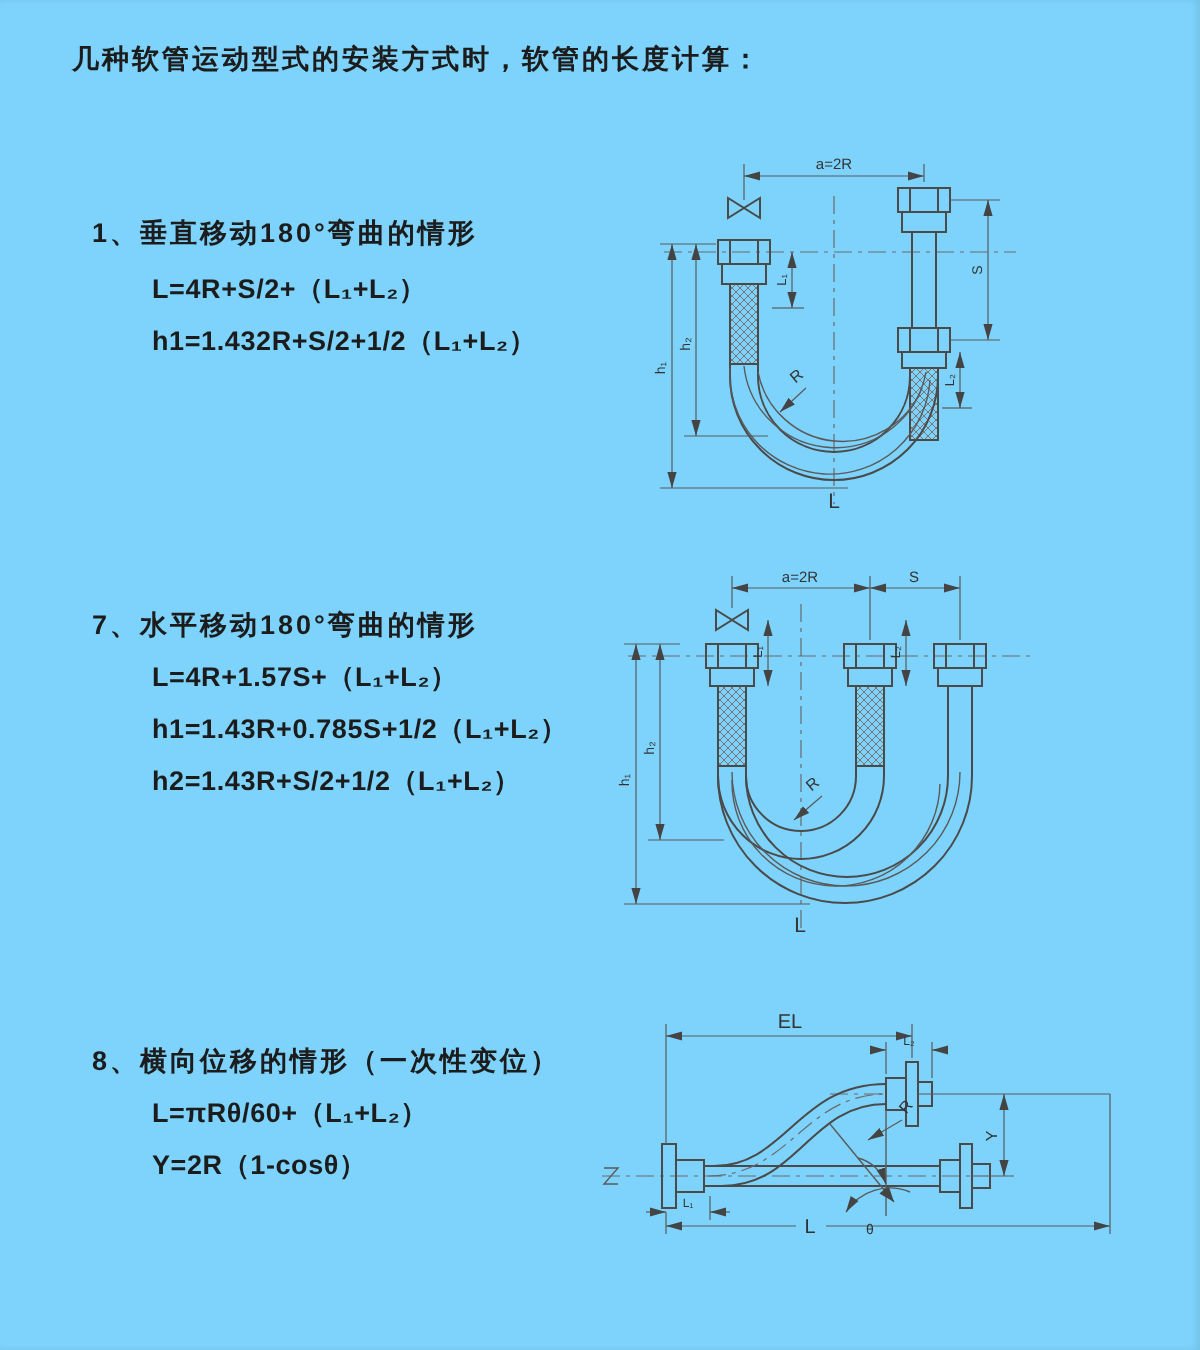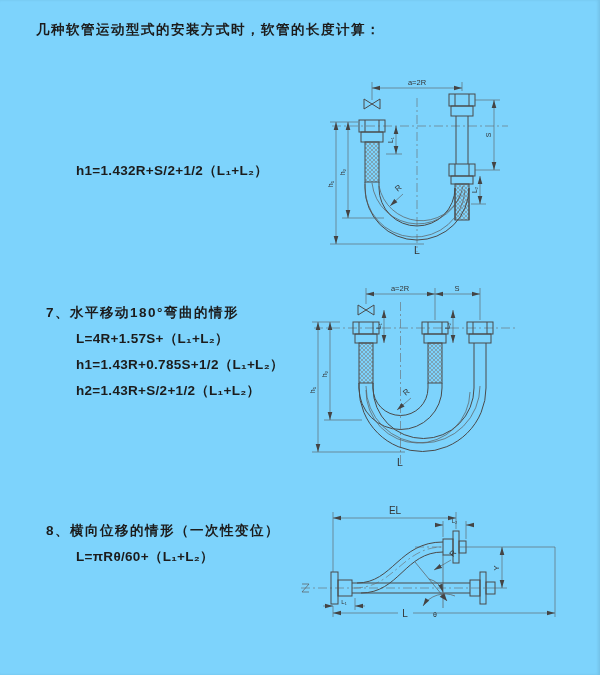--- a/index.html
+++ b/index.html
@@ -19,29 +19,32 @@
   .dim{stroke:#5a5a5a;stroke-width:.6;fill:none;}
   .cl{stroke:#6a6a6a;stroke-width:.6;fill:none;stroke-dasharray:9 3 2 3;}
 </style>
 </head>
 <body>
 
 <div class="page">
 
   <div class="abs title">几种软管运动型式的安装方式时，软管的长度计算：</div>
 
+  <div class="abs s-heading" style="left:46px;top:108px">1、垂直移动180°弯曲的情形</div>
+  <div class="abs formula" style="left:76px;top:136px">L=4R+S/2+（L₁+L₂）</div>
   <div class="abs formula" style="left:76px;top:162px">h1=1.432R+S/2+1/2（L₁+L₂）</div>
 
   <div class="abs s-heading" style="left:46px;top:304px">7、水平移动180°弯曲的情形</div>
   <div class="abs formula" style="left:76px;top:330px">L=4R+1.57S+（L₁+L₂）</div>
   <div class="abs formula" style="left:76px;top:356px">h1=1.43R+0.785S+1/2（L₁+L₂）</div>
   <div class="abs formula" style="left:76px;top:382px">h2=1.43R+S/2+1/2（L₁+L₂）</div>
 
   <div class="abs s-heading" style="left:46px;top:522px">8、横向位移的情形（一次性变位）</div>
   <div class="abs formula" style="left:76px;top:548px">L=πRθ/60+（L₁+L₂）</div>
+  <div class="abs formula" style="left:76px;top:574px">Y=2R（1-cosθ）</div>
 
   <svg style="left:312px;top:74px" width="210" height="186" viewBox="0 0 210 186">
     <defs>
       <pattern id="br1" width="4" height="4" patternUnits="userSpaceOnUse">
         <path d="M0,0 L4,4 M4,0 L0,4" stroke="#777" stroke-width="0.5"></path>
       </pattern>
       <marker id="m1e" markerWidth="9" markerHeight="6" refX="8" refY="3" orient="auto" markerUnits="userSpaceOnUse">
           <path d="M0,0.7 L8,3 L0,5.3 Z" fill="#444"></path>
         </marker>
       <marker id="m1s" markerWidth="9" markerHeight="6" refX="0" refY="3" orient="auto" markerUnits="userSpaceOnUse">

